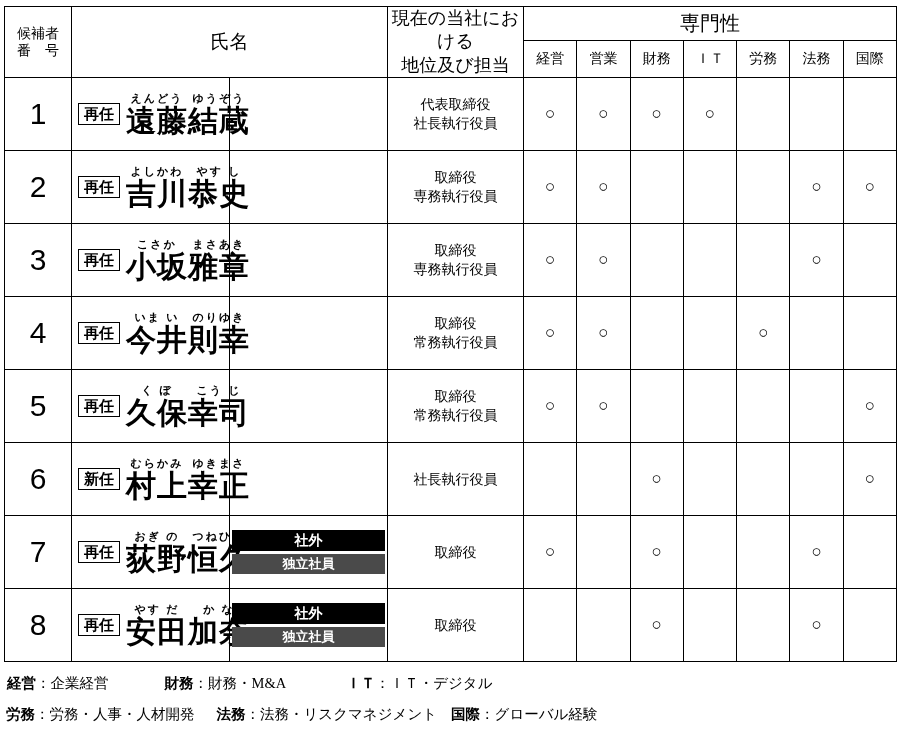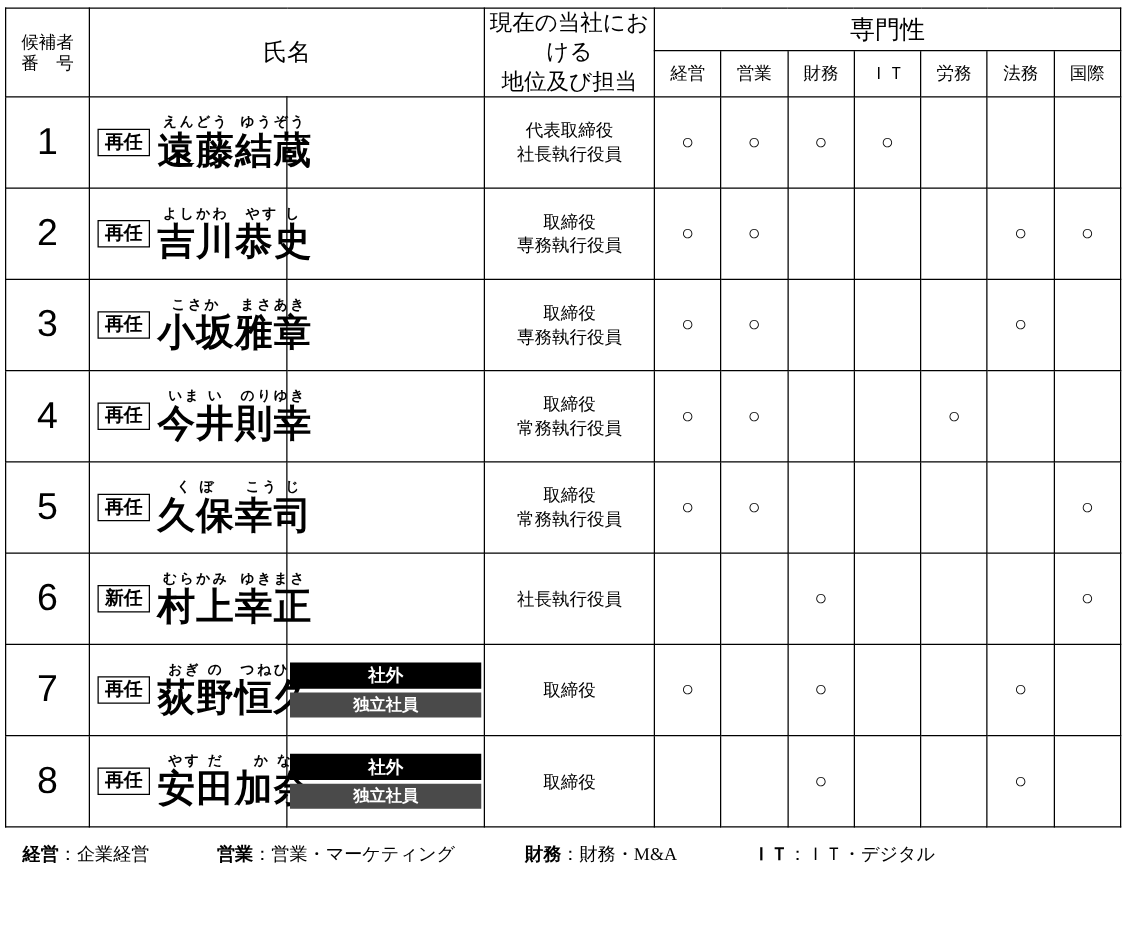--- a/index.html
+++ b/index.html
@@ -454,20 +454,24 @@
           <td class="mark" style="width: 53px;"></td>
           <td class="mark" style="width: 53px;"></td>
           <td class="mark" style="width: 53px;">○</td>
           <td class="mark" style="width: 53px;"></td>
         </tr>
       </tbody>
   </table>
 
   <div class="legend">
     <div class="legend-row" id="legend-row-1">
-        <span class="legend-item" style="margin-left: 12px;"><b>経営</b><span>：</span><span class="val">企業経営</span></span>
-        <span class="legend-item" style="margin-left: 54px;"><b>営業</b><span>：</span><span class="val">営業・マーケティング</span></span>
+        <span class="legend-item" style="margin-left: 1px;"><b>経営</b><span>：</span><span class="val">企業経営</span></span>
         <span class="legend-item" style="margin-left: 56px;"><b>財務</b><span>：</span><span class="val">財務・M&amp;A</span></span>
         <span class="legend-item" style="margin-left: 60px;"><b>ＩＴ</b><span>：</span><span class="val">ＩＴ・デジタル</span></span>
+      </div>
+    <div class="legend-row" id="legend-row-2">
+        <span class="legend-item" style="margin-left: 0px;"><b>労務</b><span>：</span><span class="val">労務・人事・人材開発</span></span>
+        <span class="legend-item" style="margin-left: 22px;"><b>法務</b><span>：</span><span class="val">法務・リスクマネジメント</span></span>
+        <span class="legend-item" style="margin-left: 14px;"><b>国際</b><span>：</span><span class="val">グローバル経験</span></span>
       </div>
   </div>
 
 </div>
 
 </body></html>

